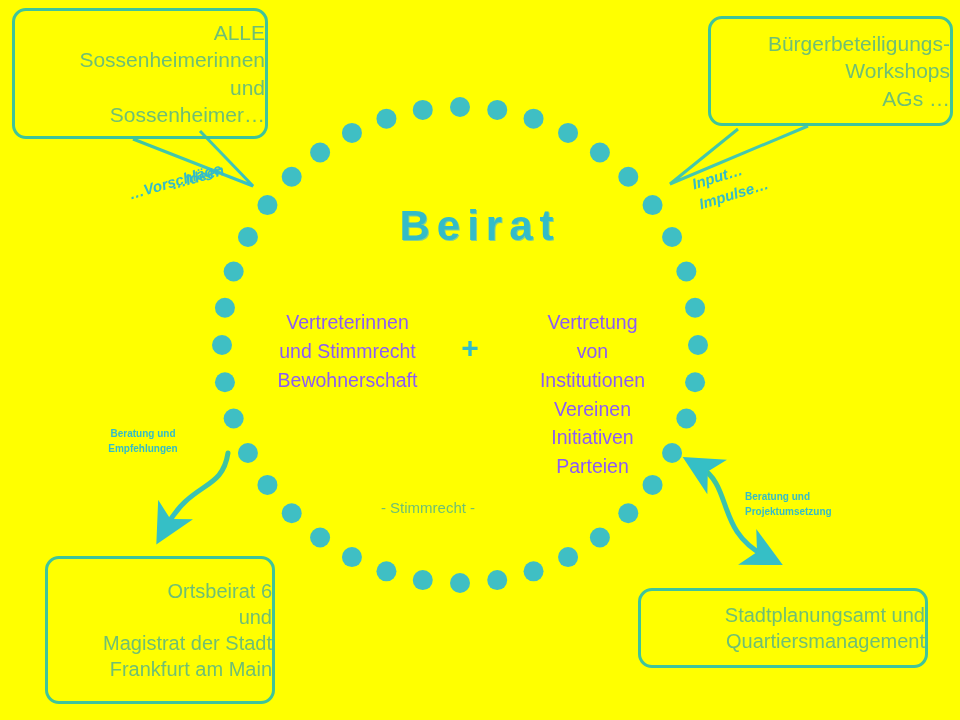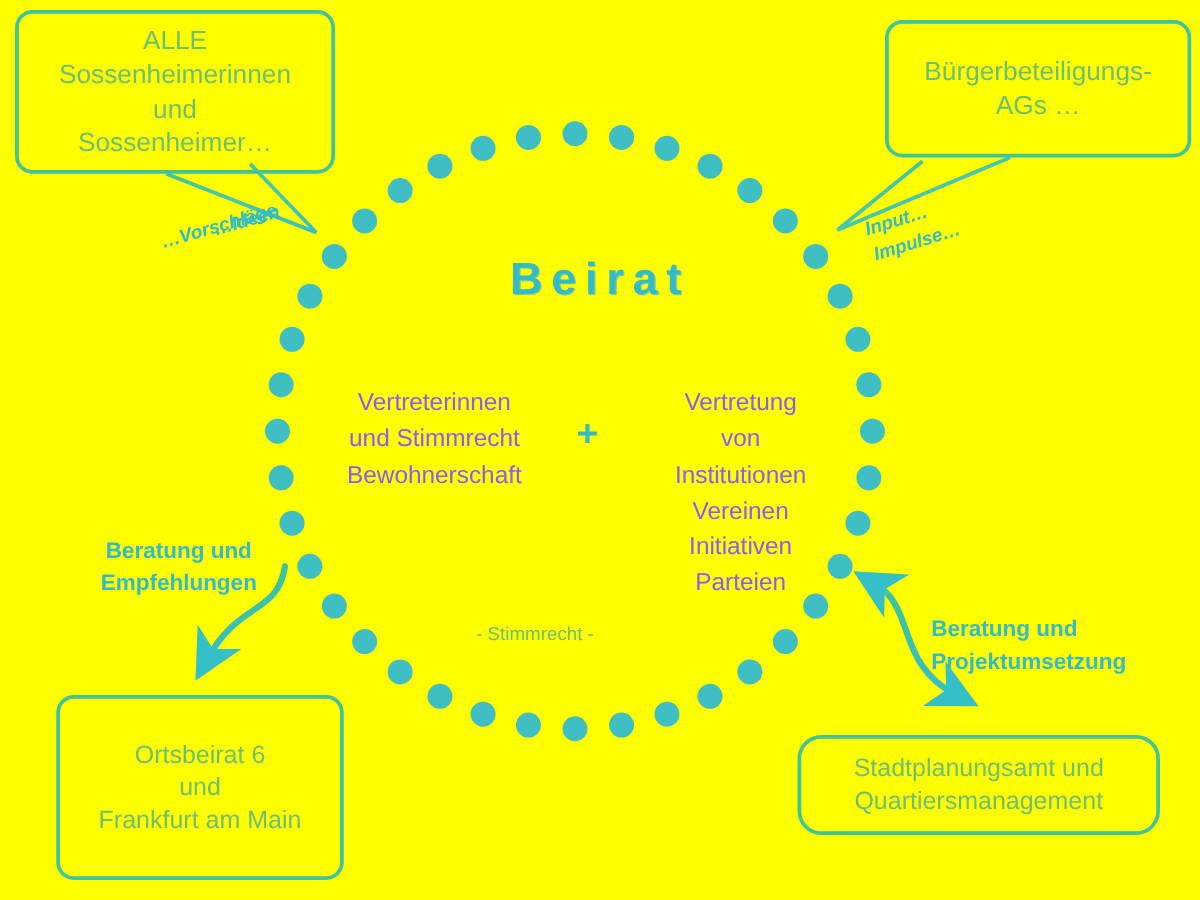--- a/index.html
+++ b/index.html
@@ -17,21 +17,21 @@
 
   
   .box{
     position:absolute;
     box-sizing:border-box;
     border:3px solid #3FC49B;
     border-radius:14px;
     background:transparent;
     display:flex;
     flex-direction:column;
-    align-items:center;
+    align-items:flex-end;
     justify-content:center;
     text-align:center;
     color:#6FBF73;
     line-height:1.30;
   }
   .box span{display:block;white-space:nowrap;}
 
   #bubble-residents{
     left:12px; top:8px; width:256px; height:131px;
     font-size:21px;
@@ -40,29 +40,28 @@
     left:708px; top:16px; width:245px; height:110px;
     font-size:21px;
   }
   #box-ortsbeirat{
     left:45px; top:556px; width:230px; height:148px;
     font-size:20px;
   }
   #box-stadtplanung{
     left:638px; top:588px; width:290px; height:80px;
     font-size:20px;
-    border-radius:19px;
   }
 
   
   #center-title{
     position:absolute;
     left:0; top:202px; width:960px;
     text-align:center;
-    font-size:36px;
+    font-size:42px;
     font-weight:bold;
     letter-spacing:7px;
     color:#33BCC8;
     text-shadow:1px 1px 0 #86d08a;
   }
   #center-columns{
     position:absolute;
     left:260px; top:308px; width:420px;
     display:flex;
     justify-content:space-between;
@@ -103,21 +102,21 @@
     white-space:nowrap;
   }
   #anno-ideen{ left:169px; top:176px; transform:rotate(-16deg); transform-origin:0 0; }
   #anno-vorschlaege{ left:127px; top:186px; transform:rotate(-16deg); transform-origin:0 0; }
   #anno-input{ left:690px; top:176px; transform:rotate(-17deg); transform-origin:0 0; }
   #anno-impulse{ left:697px; top:196px; transform:rotate(-17deg); transform-origin:0 0; }
 
   
   .arrow-caption{
     position:absolute;
-    font-size:18px;
+    font-size:10px;
     font-weight:bold;
     color:#33BCC8;
     text-align:center;
     line-height:1.45;
     white-space:nowrap;
   }
   #caption-beratung-empfehlungen{ left:73px; top:427px; width:140px; }
   #caption-beratung-projekt{ left:745px; top:490px; width:165px; text-align:left;}
 </style>
 </head>
@@ -198,26 +197,28 @@
 
   <div class="box" id="bubble-residents">
     <span>ALLE</span>
     <span>Sossenheimerinnen</span>
     <span>und</span>
     <span>Sossenheimer…</span>
   </div>
 
   <div class="box" id="bubble-workshops">
     <span>Bürgerbeteiligungs-</span>
+    <span>Workshops</span>
     <span>AGs …</span>
   </div>
 
   <div class="box" id="box-ortsbeirat">
     <span>Ortsbeirat 6</span>
     <span>und</span>
+    <span>Magistrat der Stadt</span>
     <span>Frankfurt am Main</span>
   </div>
 
   <div class="box" id="box-stadtplanung">
     <span>Stadtplanungsamt und</span>
     <span>Quartiersmanagement</span>
   </div>
 
   <div id="center-title">Beirat</div>
 

